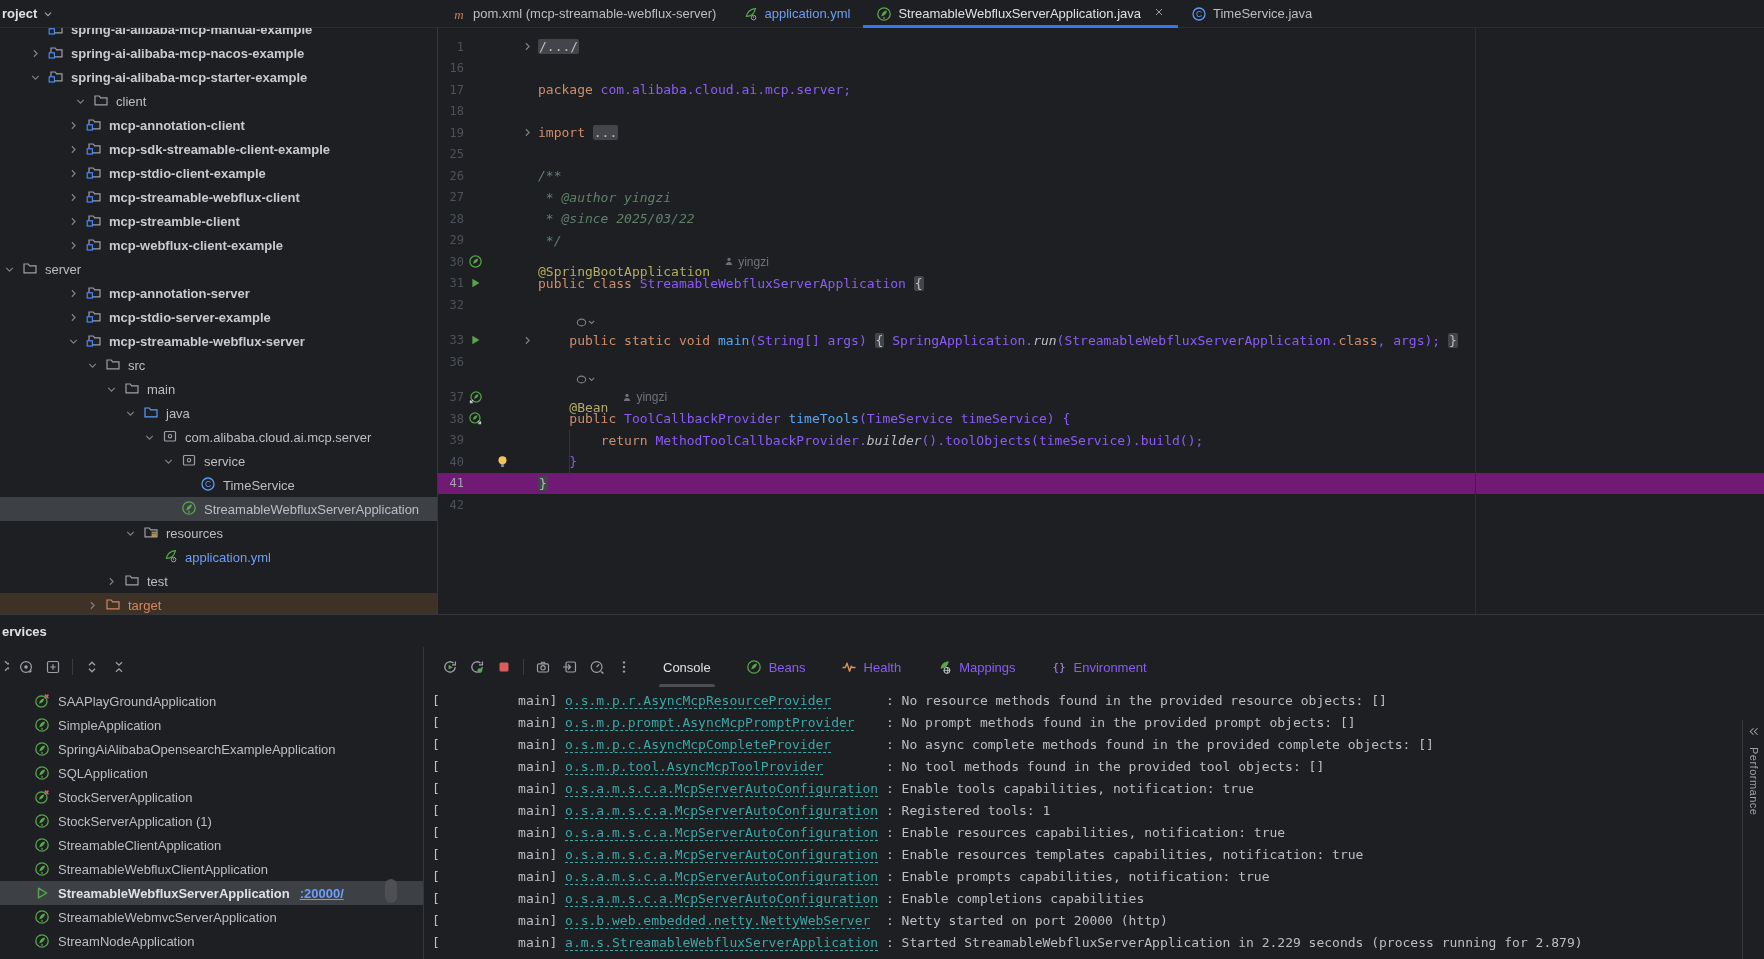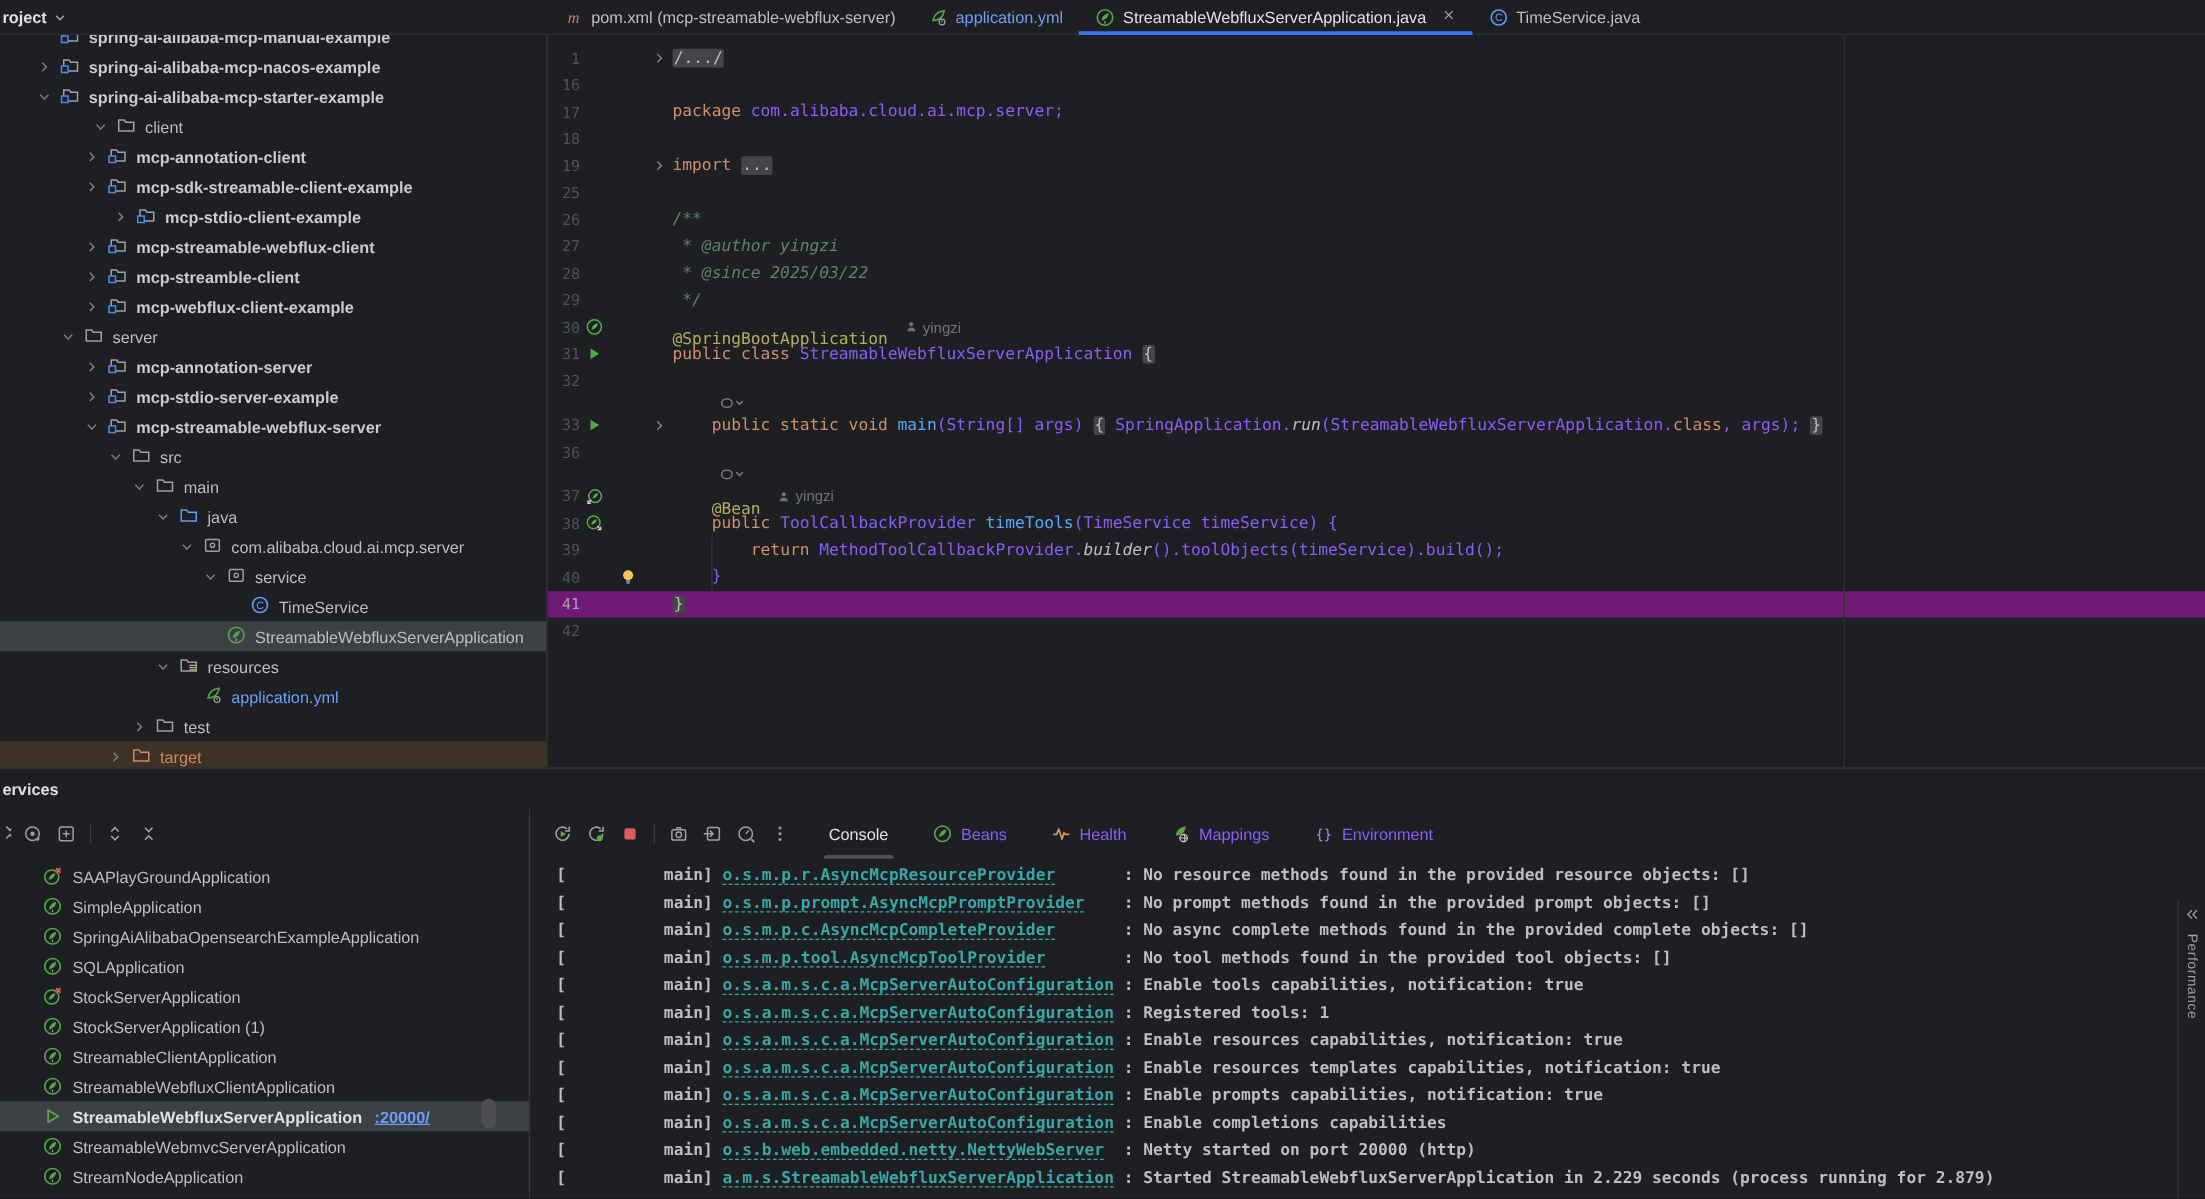--- a/index.html
+++ b/index.html
@@ -76,21 +76,21 @@
   #svc-list { width:423px; flex:none; padding-top:2px; position:relative; }
   .srow { height:24px; display:flex; align-items:center; padding-left:34px; gap:8px; white-space:nowrap;text-align:right; }
   .srow .slabel { color:#bcbec4; }
   .srow.selected { background:#3d4045; }
   .srow.selected .slabel { font-weight:700; color:#dfe1e5; }
   .srow .slink { color:#6c9ef8; text-decoration:underline; font-weight:700; margin-left:2px; }
   #svc-thumb { position:absolute; left:385px; top:192px; width:12px; height:24px; background:#4d4f55; border-radius:6px; }
 
   #console { flex:1; border-left:1px solid #35373d; overflow:hidden;
     font-family:"DejaVu Sans Mono", monospace; font-size:13px; line-height:22px;
-    white-space:pre; padding:3px 30px 0 21px; color:#bcbec4;font-weight:bold; }
+    white-space:pre; padding:3px 30px 0 8px; color:#bcbec4; }
   .logger { color:#3aa7a7; text-decoration:underline dashed; text-decoration-thickness:1px; text-underline-offset:3px; }
 
   #right-stripe { position:absolute; right:0; top:33px; bottom:0; width:22px;
     border-left:1px solid #35373d; background:#1e1f22; display:flex; flex-direction:column;
     align-items:center; padding-top:5px; gap:9px; }
   .vlabel { writing-mode:vertical-rl; color:#9da0a8; font-size:11px; letter-spacing:.5px; }
 </style>
 </head>
 <body>
 
@@ -233,21 +233,21 @@
               </span>
             </span>
             <span class="ticon"><span class="ic">
                 <svg width="16" height="16" viewBox="0 0 16 16" fill="none">
                   <path d="M3 4h4.3l1.3 1.8H14V12.8H3z" stroke="#9da0a6" stroke-width="1.2"></path>
                   <rect x="1.2" y="8.8" width="5.2" height="5.2" fill="#1e1f22" stroke="#4a88f7" stroke-width="1.2"></rect>
                 </svg>
               </span></span>
             <span class="tlabel">mcp-sdk-streamable-client-example</span>
           </div>
-          <div class="trow bold" style="padding-left:87px">
+          <div class="trow bold" style="padding-left:64px">
             <span class="chev">
               <span class="ic">
                 <svg width="13" height="13" viewBox="0 0 16 16" fill="none">
                   <path d="M6 4l4 4-4 4" stroke="#7f838a" stroke-width="1.4"></path>
                 </svg>
               </span>
             </span>
             <span class="ticon"><span class="ic">
                 <svg width="16" height="16" viewBox="0 0 16 16" fill="none">
                   <path d="M3 4h4.3l1.3 1.8H14V12.8H3z" stroke="#9da0a6" stroke-width="1.2"></path>
@@ -297,21 +297,21 @@
               </span>
             </span>
             <span class="ticon"><span class="ic">
                 <svg width="16" height="16" viewBox="0 0 16 16" fill="none">
                   <path d="M3 4h4.3l1.3 1.8H14V12.8H3z" stroke="#9da0a6" stroke-width="1.2"></path>
                   <rect x="1.2" y="8.8" width="5.2" height="5.2" fill="#1e1f22" stroke="#4a88f7" stroke-width="1.2"></rect>
                 </svg>
               </span></span>
             <span class="tlabel">mcp-webflux-client-example</span>
           </div>
-          <div class="trow" style="padding-left:45px">
+          <div class="trow" style="">
             <span class="chev">
               <span class="ic">
                 <svg width="13" height="13" viewBox="0 0 16 16" fill="none">
                   <path d="M4 6l4 4 4-4" stroke="#7f838a" stroke-width="1.4"></path>
                 </svg>
               </span>
             </span>
             <span class="ticon"><span class="ic">
                 <svg width="16" height="16" viewBox="0 0 16 16" fill="none">
                   <path d="M2 4h4.3l1.3 1.8H14V12.8H2z" stroke="#9da0a6" stroke-width="1.2"></path>

